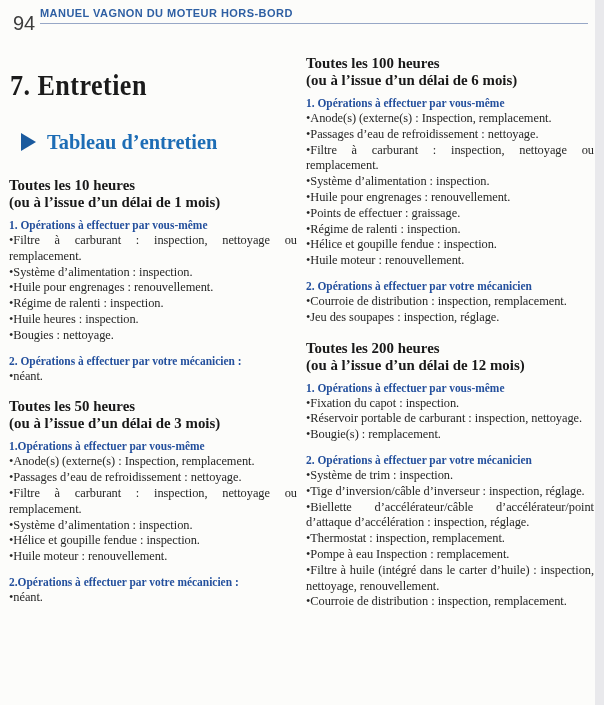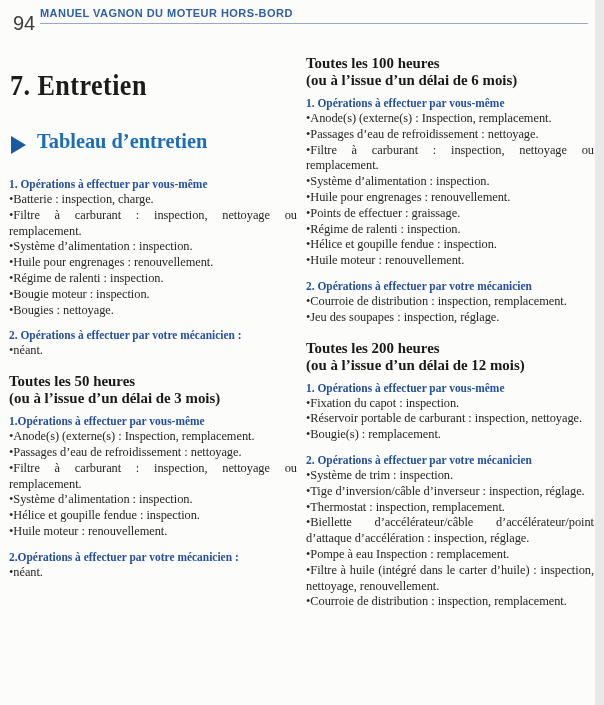--- a/index.html
+++ b/index.html
@@ -18,21 +18,21 @@
   .header-rule{position:absolute;left:40px;right:16px;top:23px;height:1px;background:#97a7c6;}
   
   .col{position:absolute;top:62px;font-family:Liberation Serif, serif;}
   .col-left{left:9px;width:288px;}
   .col-right{left:306px;top:54px;width:288px;}
   .chapter{
     margin:6px 0 0 1px;font-size:29px;font-weight:700;color:#1b1b1b;
     letter-spacing:.5px;white-space:nowrap;transform:scaleX(.9);transform-origin:left top;
     line-height:34px;
   }
-  .tableau{display:flex;align-items:flex-end;gap:11px;margin:28px 0 0 2px;height:24px;}
+  .tableau{display:flex;align-items:center;gap:11px;margin:28px 0 0 12px;height:24px;}
   .tri{width:0;height:0;border-left:15px solid #1a5a9e;border-top:9px solid transparent;border-bottom:9px solid transparent;}
   .tableau-label{
     font-size:21px;font-weight:700;color:#1d6db5;white-space:nowrap;
     transform:scaleX(.97);transform-origin:left center;
   }
   
   .sections .sec{margin-top:13px;}
   .col-left .sections .sec:first-child{margin-top:22px;}
   .col-right .sections .sec:first-child{margin-top:0;}
   .sec-h{margin:0;font-size:15.5px;font-weight:700;color:#191919;line-height:17px;}
@@ -59,28 +59,31 @@
   <div class="header-rule"></div>
 
   <div class="col col-left">
     <h1 class="chapter">7. Entretien</h1>
     <div class="tableau">
       <span class="tri"></span>
       <span class="tableau-label">Tableau d’entretien</span>
     </div>
     <div class="sections">
         <section class="sec">
+          <h3 class="sec-h">
+            <span class="sec-h-line">Toutes les 10 heures</span>
+            <span class="sec-h-line">(ou à l’issue d’un délai de 1 mois)</span>
+          </h3>
           <div class="group">
             <p class="group-label">1. Opérations à effectuer par vous-même</p>
-            <p class="item">•Batterie : inspection, charge.</p>
             <p class="item">•Filtre à carburant : inspection, nettoyage ou remplacement.</p>
             <p class="item">•Système d’alimentation : inspection.</p>
             <p class="item">•Huile pour engrenages : renouvellement.</p>
             <p class="item">•Régime de ralenti : inspection.</p>
-            <p class="item">•Bougie moteur : inspection.</p>
+            <p class="item">•Huile heures : inspection.</p>
             <p class="item">•Bougies : nettoyage.</p>
           </div>
           <div class="group">
             <p class="group-label">2. Opérations à effectuer par votre mécanicien :</p>
             <p class="item">•néant.</p>
           </div>
         </section>
         <section class="sec">
           <h3 class="sec-h">
             <span class="sec-h-line">Toutes les 50 heures</span>
@@ -136,22 +139,22 @@
           <div class="group">
             <p class="group-label">1. Opérations à effectuer par vous-même</p>
             <p class="item">•Fixation du capot : inspection.</p>
             <p class="item">•Réservoir portable de carburant : inspection, nettoyage.</p>
             <p class="item">•Bougie(s) : remplacement.</p>
           </div>
           <div class="group">
             <p class="group-label">2. Opérations à effectuer par votre mécanicien</p>
             <p class="item">•Système de trim : inspection.</p>
             <p class="item">•Tige d’inversion/câble d’inverseur : inspection, réglage.</p>
+            <p class="item">•Biellette d’accélérateur/câble d’accélérateur/point d’attaque d’accélération : inspection, réglage.</p>
             <p class="item">•Thermostat : inspection, remplacement.</p>
-            <p class="item">•Biellette d’accélérateur/câble d’accélérateur/point d’attaque d’accélération : inspection, réglage.</p>
             <p class="item">•Pompe à eau Inspection : remplacement.</p>
             <p class="item">•Filtre à huile (intégré dans le carter d’huile) : inspection, nettoyage, renouvellement.</p>
             <p class="item">•Courroie de distribution : inspection, remplacement.</p>
           </div>
         </section>
       </div>
   </div>
 </div>
 
 </body></html>

